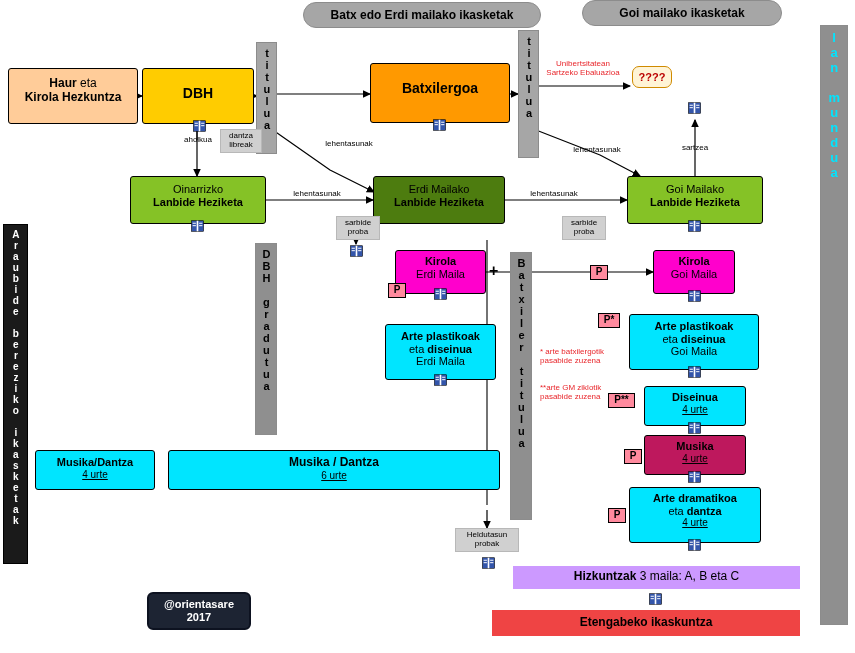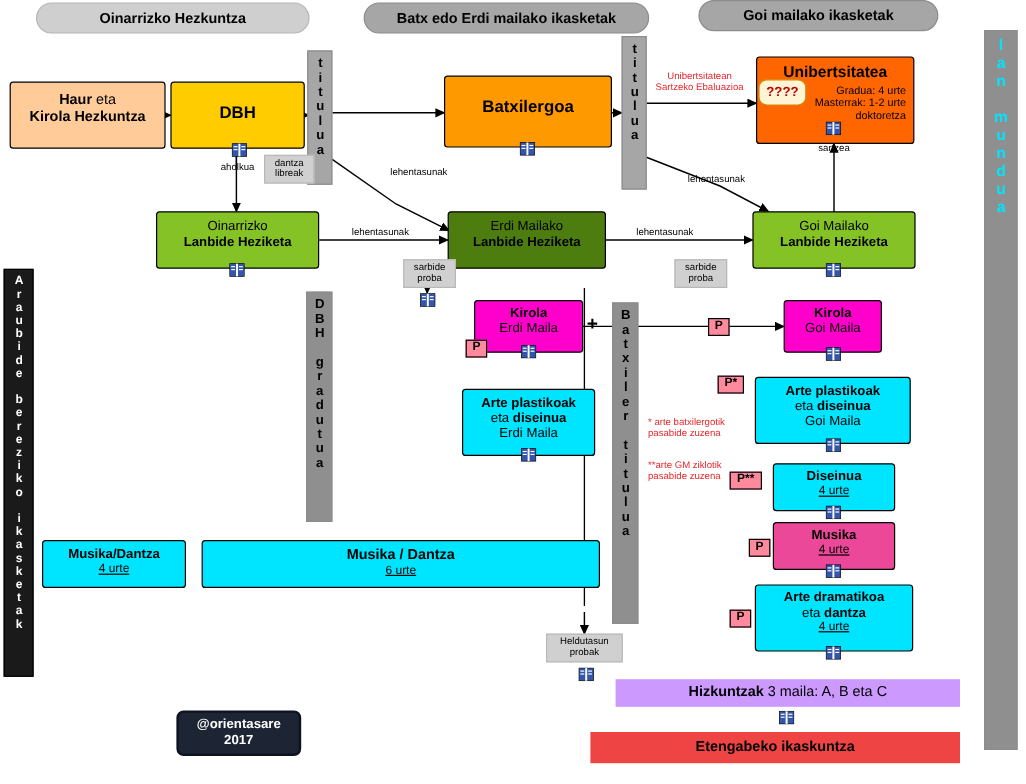--- a/index.html
+++ b/index.html
@@ -142,23 +142,20 @@
       <path d="M356,224 L356,244"></path>
 
       <path d="M487,510 L487,528"></path>
     </g>
     <g stroke="#000" stroke-width="1.1" fill="none">
       <path d="M197,124 L197,140"></path>
       <path d="M487,240 L487,505"></path>
     </g>
   </svg>
 
-  <div class="hdr light" style="left:30px; top:2px; width:228px; height:26px;">
-    <span>Oinarrizko Hezkuntza</span>
-  </div>
   <div class="hdr" style="left:582px; top:0px; width:200px; height:26px;">
     <span>Goi mailako ikasketak</span>
   </div>
   <div class="hdr" style="left:303px; top:2px; width:238px; height:26px;">
     <span>Batx edo Erdi mailako ikasketak</span>
   </div>
 
   <div class="vbar" style="left:256px; top:42px; width:21px; height:112px;">
     <span style="writing-mode:vertical-rl; text-orientation:upright; margin:0 auto;">titulua</span>
   </div>
@@ -185,28 +182,20 @@
   </div>
 
   <div class="node" style="left:370px; top:63px; width:140px; height:60px; background:#ff9900; border-radius:3px; padding-top:16px; font-size:14px;">
     <div class="t1">Batxilergoa</div>
   </div>
 
   <div class="node" style="left:142px; top:68px; width:112px; height:56px; background:#ffcc00; border-radius:3px; padding-top:16px; font-size:14px;">
     <div class="t1">DBH</div>
   </div>
 
-  <div class="node" style="left:630px; top:47px; width:132px; height:73px; background:#ff6600; border-radius:3px; padding-top:5px; font-size:9px;">
-    <div style="font-size:13px; font-weight:bold;">Unibertsitatea</div>
-    <div style="margin-top:2px; text-align:right; padding-right:6px;">
-      <div>Gradua: 4 urte</div>
-      <div>Masterrak: 1-2 urte</div>
-      <div>doktoretza</div>
-    </div>
-  </div>
   <div class="hand" style="left:632px; top:66px; width:40px; height:22px;">
     <span>????</span>
   </div>
 
   <div class="node" style="left:130px; top:176px; width:136px; height:48px; background:#85c226; border-radius:3px; padding-top:6px; font-size:11px;">
     <div>Oinarrizko</div>
     <div class="t1">Lanbide Heziketa</div>
   </div>
 
   <div class="node" style="left:373px; top:176px; width:132px; height:48px; background:#4d7c0f; border-radius:3px; padding-top:6px; font-size:11px;">
@@ -240,21 +229,21 @@
     <div><span>eta</span>
       <span class="t1">diseinua</span></div>
     <div>Goi Maila</div>
   </div>
 
   <div class="node" style="left:644px; top:386px; width:102px; height:40px; background:#00e5ff; border-radius:3px; padding-top:4px; font-size:11px;">
     <div class="t1">Diseinua</div>
     <div class="small">4 urte</div>
   </div>
 
-  <div class="node" style="left:644px; top:435px; width:102px; height:40px; background:#ec4899; border-radius:3px; padding-top:4px; font-size:11px;">
+  <div class="node" style="left:644px; top:435px; width:102px; height:40px; background:#be185d; border-radius:3px; padding-top:4px; font-size:11px;">
     <div class="t1">Musika</div>
     <div class="small">4 urte</div>
   </div>
 
   <div class="node" style="left:629px; top:487px; width:132px; height:56px; background:#00e5ff; border-radius:3px; padding-top:4px; font-size:11px;">
     <div class="t1">Arte dramatikoa</div>
     <div><span>eta</span>
       <span class="t1">dantza</span></div>
     <div class="small">4 urte</div>
   </div>
@@ -295,21 +284,21 @@
   </div>
   <div class="lbl" style="left:566px; top:146px; width:62px;">
     <span>lehentasunak</span>
   </div>
   <div class="lbl greybox" style="left:336px; top:216px; width:44px;">
     <span>sarbide proba</span>
   </div>
   <div class="lbl greybox" style="left:562px; top:216px; width:44px;">
     <span>sarbide proba</span>
   </div>
-  <div class="lbl" style="left:672px; top:120px; width:46px;">
+  <div class="lbl" style="left:672px; top:144px; width:46px;">
     <span>sartzea</span>
   </div>
   <div class="lbl red" style="left:546px; top:60px; width:74px;">
     <span>Unibertsitatean Sartzeko Ebaluazioa</span>
   </div>
   <div class="lbl red" style="left:540px; top:348px; width:70px; text-align:left;">
     <span>* arte batxilergotik pasabide zuzena</span>
   </div>
   <div class="lbl red" style="left:540px; top:384px; width:64px; text-align:left;">
     <span>**arte GM ziklotik pasabide zuzena</span>

